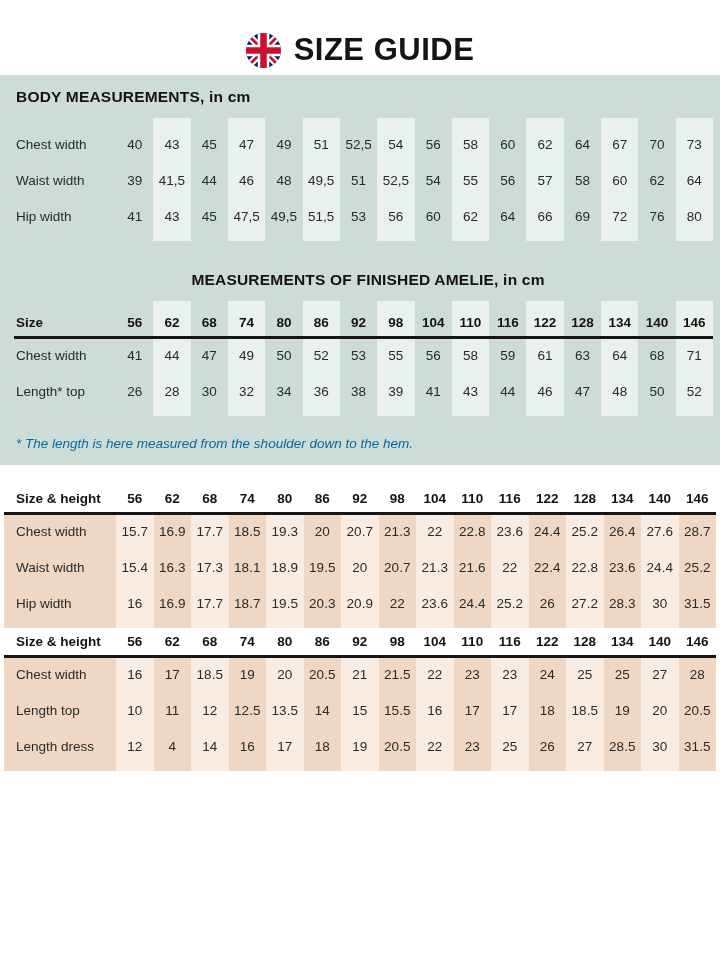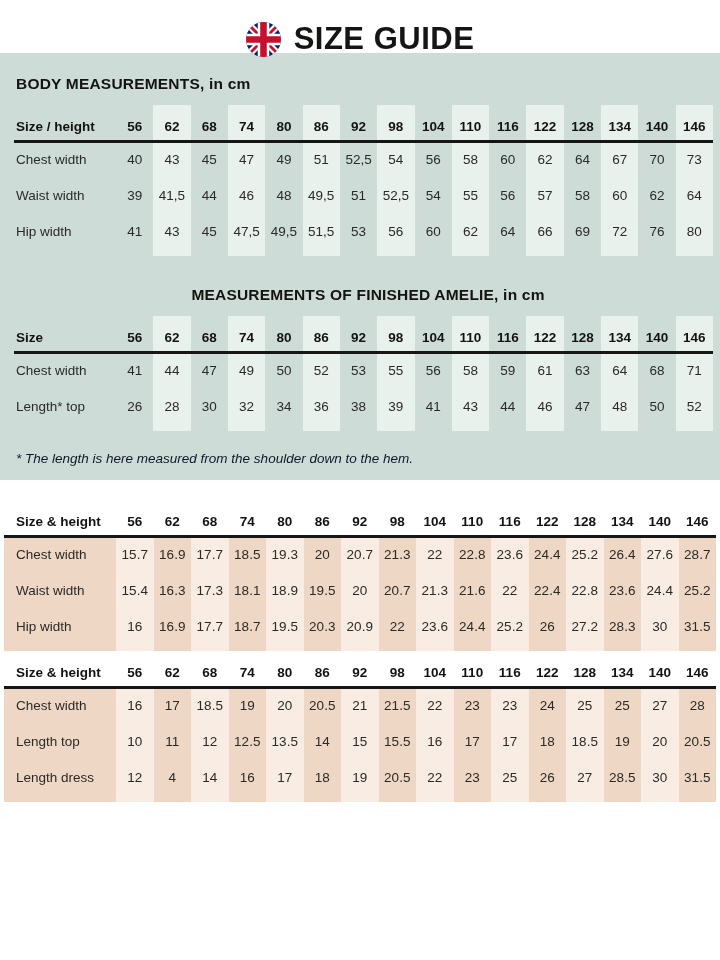--- a/index.html
+++ b/index.html
@@ -15,41 +15,41 @@
   body{
     width:720px;height:960px;background:#ffffff;
     font-family:"Liberation Sans", sans-serif;color:var(--ink);
     overflow:hidden;
   }
   .page{width:720px;height:960px;}
 
   
   .masthead{
     display:flex;justify-content:center;align-items:center;
-    gap:13px;padding-top:25px;height:53px;
+    gap:13px;padding-top:25px;height:75px;
   }
   .flag{width:35px;height:35px;display:block;}
   h1.page-title{
     margin:0;font-size:31px;font-weight:800;letter-spacing:.5px;color:#161514;
   }
 
   
-  .sec-cm{background:var(--cm-bg);padding:22px 0 14px 0;}
+  .sec-cm{background:var(--cm-bg);padding:13px 0 14px 0;}
   .sec-in{background:#ffffff;padding-top:20px;}
   .tbl-title{
     margin:0 0 12px 16px;font-size:15.5px;font-weight:700;
     letter-spacing:.2px;color:#14130f;
   }
   .sec-cm .tbl-title.second{margin-top:30px;text-align:center;}
   .sec-in .tbl-title.second{margin-top:18px;}
 
   
   table.sg-table{border-collapse:collapse;table-layout:fixed;}
   table.sg-table.cm{margin-left:14px;width:699px;}
-  table.sg-table.in{margin-left:4px;width:712px;margin-top:8px;}
+  table.sg-table.in{margin-left:4px;width:712px;}
   .cm col.col-lab{width:102px;}
   .in col.col-lab{width:112px;}
   .cm col.col-odd{background:var(--cm-stripe);}
 
   th,td{
     padding:0;font-size:13.5px;font-weight:400;text-align:center;
     color:#2b2a28;white-space:nowrap;
   }
   tr.head th{
     height:28px;font-weight:700;color:#14130f;
@@ -59,21 +59,21 @@
   .cm .lab-cell{padding-left:2px;}
   .in .lab-cell{padding-left:12px;}
   tr.data td{height:36px;}
   tr.spacer-top td{height:8px;}
   tr.spacer-bot td{height:7px;}
   .in tbody td.c-even{background:var(--in-light);}
   .in tbody td.c-odd{background:var(--in-dark);}
   .in tbody td.lab-cell{background:var(--in-dark);}
 
   .footnote{
-    margin:20px 0 0 16px;font-size:13.5px;font-style:italic;color:#0f172a;
+    margin:20px 0 0 16px;font-size:13.5px;font-style:italic;color:#0369a1;
   }
 </style>
 </head>
 <body>
 
 <div class="page">
 
   <header class="masthead">
     <svg class="flag" viewBox="0 0 64 64" aria-hidden="true">
       <defs>
@@ -127,39 +127,20 @@
               <td class="c-even"></td>
               <td class="c-odd"></td>
               <td class="c-even"></td>
               <td class="c-odd"></td>
               <td class="c-even"></td>
               <td class="c-odd"></td>
               <td class="c-even"></td>
               <td class="c-odd"></td>
               <td class="c-even"></td>
               <td class="c-odd"></td>
-            </tr>
-            <tr class="head">
-              <th class="lab-cell">Size / height</th>
-              <th class="c-even">56</th>
-              <th class="c-odd">62</th>
-              <th class="c-even">68</th>
-              <th class="c-odd">74</th>
-              <th class="c-even">80</th>
-              <th class="c-odd">86</th>
-              <th class="c-even">92</th>
-              <th class="c-odd">98</th>
-              <th class="c-even">104</th>
-              <th class="c-odd">110</th>
-              <th class="c-even">116</th>
-              <th class="c-odd">122</th>
-              <th class="c-even">128</th>
-              <th class="c-odd">134</th>
-              <th class="c-even">140</th>
-              <th class="c-odd">146</th>
             </tr>
           </thead>
           <tbody>
             <tr class="data">
               <td class="lab-cell">Chest width</td>
               <td class="c-even">40</td>
               <td class="c-odd">43</td>
               <td class="c-even">45</td>
               <td class="c-odd">47</td>
               <td class="c-even">49</td>

